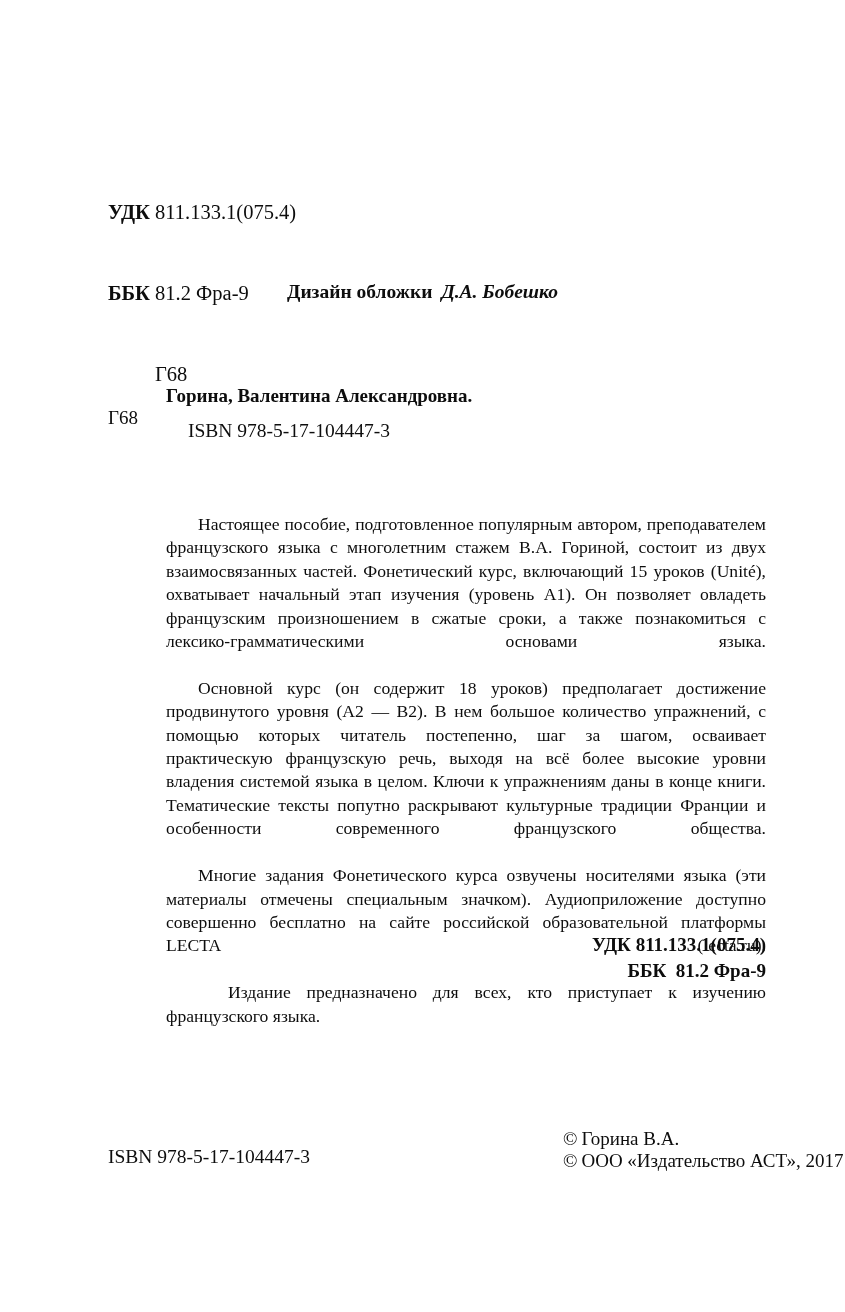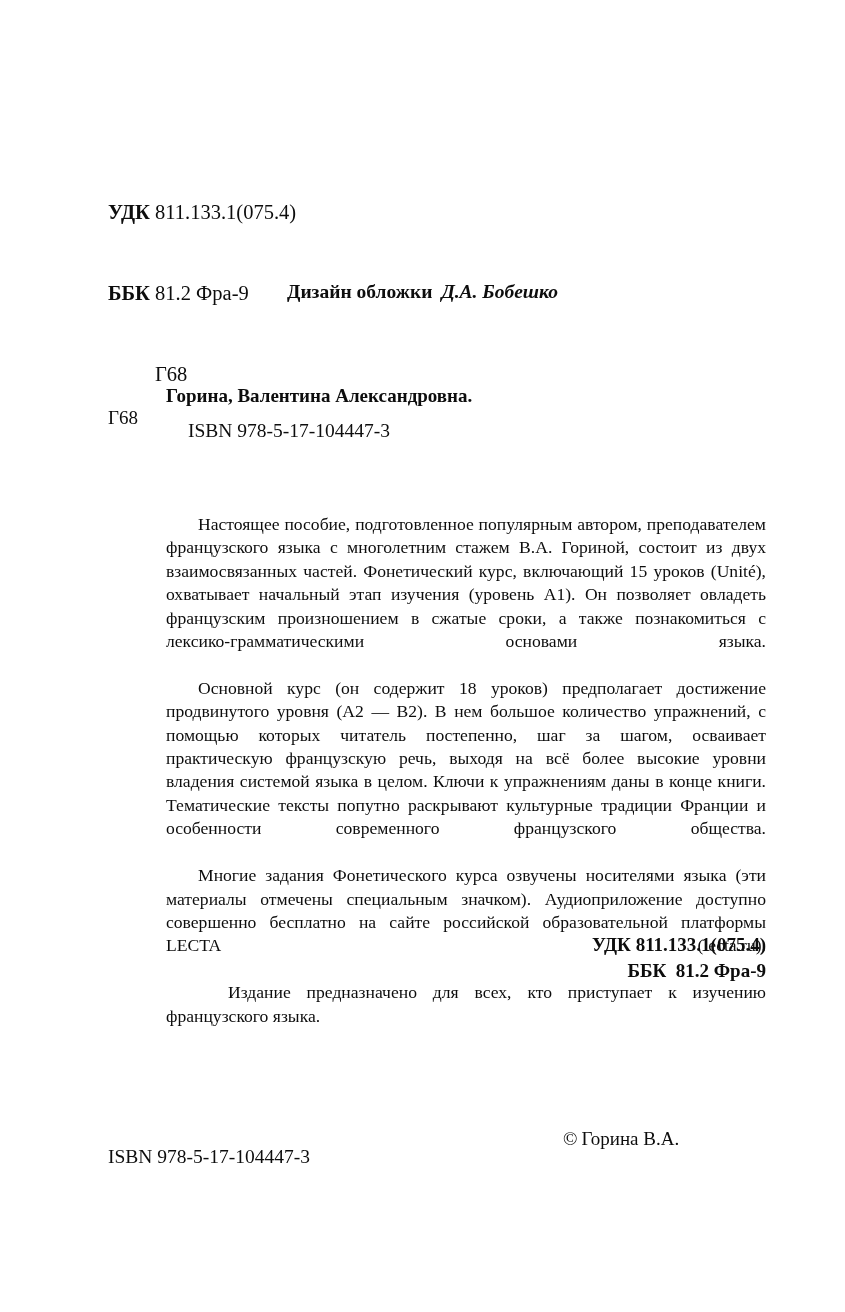--- a/index.html
+++ b/index.html
@@ -164,13 +164,14 @@
 
 <div class="blk" id="udc-bottom">
   <span class="code-row">УДК 811.133.1(075.4)</span>
   <span class="code-row">ББК  81.2 Фра-9</span>
 </div>
 
 <div class="blk" id="footer-isbn">ISBN 978-5-17-104447-3</div>
 
 <div class="blk" id="footer-rights">
   <span class="rights-row"><span class="cmark">©</span><span>Горина В.А.</span></span>
+  <span class="rights-row"><span class="cmark">©</span><span>ООО «Издательство АСТ», 2017</span></span>
 </div>
 
 </body></html>

